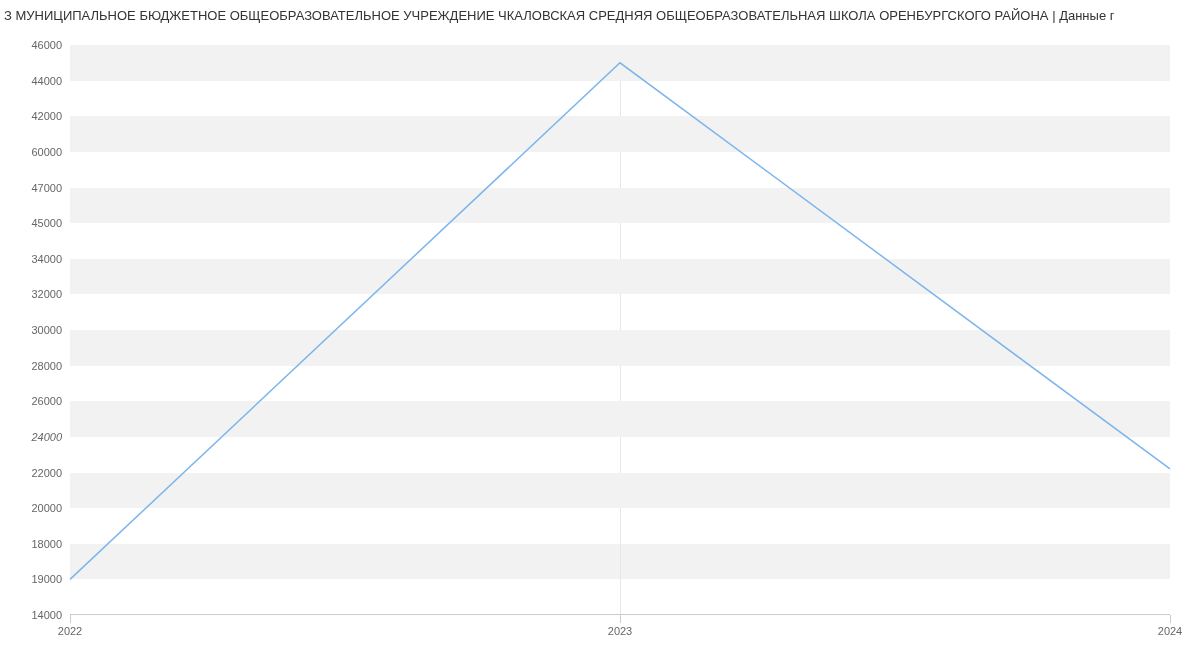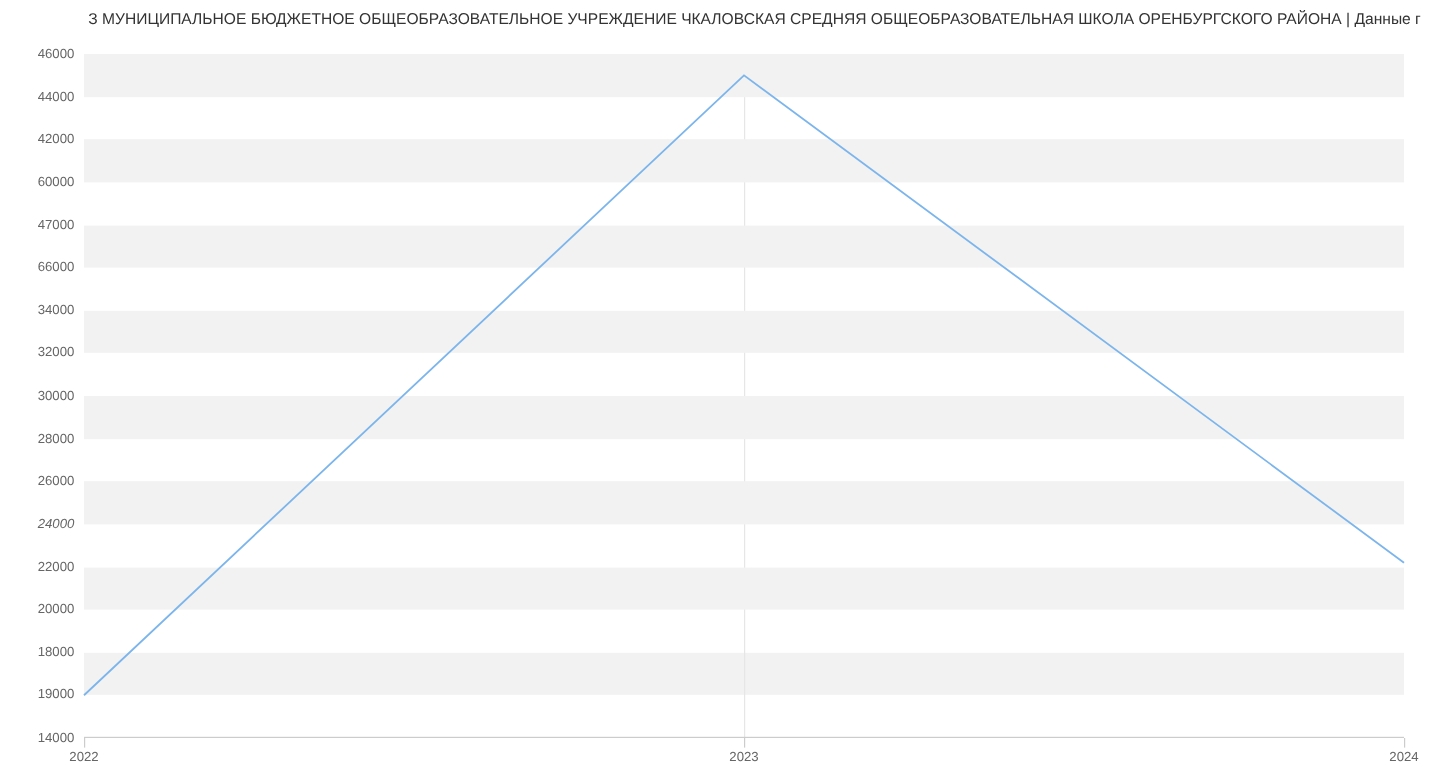--- a/index.html
+++ b/index.html
@@ -11,22 +11,22 @@
       font-family: Arial, sans-serif;
       width: 1200px;
       height: 650px;
       background: #fff;
       position: relative;
       overflow: hidden;
     }
     .title {
       font-size: 13px;
       color: #333;
-      text-align: right;
-      padding: 8px 16px;
+      text-align: left;
+      padding: 8px 4px;
       white-space: nowrap;
       position: absolute;
       top: 0;
       left: 0;
       right: 0;
     }
     .chart-container {
       position: absolute;
       top: 30px;
       left: 0;
@@ -120,21 +120,21 @@
       <div class="y-axis-label" style="bottom: 6.25%;">19000</div>
       <div class="y-axis-label" style="bottom: 12.5%;">18000</div>
       <div class="y-axis-label" style="bottom: 18.75%;">20000</div>
       <div class="y-axis-label" style="bottom: 25%;">22000</div>
       <div class="y-axis-label" style="bottom: 31.25%; font-style: italic;">24000</div>
       <div class="y-axis-label" style="bottom: 37.5%;">26000</div>
       <div class="y-axis-label" style="bottom: 43.75%;">28000</div>
       <div class="y-axis-label" style="bottom: 50%;">30000</div>
       <div class="y-axis-label" style="bottom: 56.25%;">32000</div>
       <div class="y-axis-label" style="bottom: 62.5%;">34000</div>
-      <div class="y-axis-label" style="bottom: 68.75%;">66000</div>
+      <div class="y-axis-label" style="bottom: 68.75%;">45000</div>
       <div class="y-axis-label" style="bottom: 75%;">47000</div>
       <div class="y-axis-label" style="bottom: 81.25%;">60000</div>
       <div class="y-axis-label" style="bottom: 87.5%;">42000</div>
       <div class="y-axis-label" style="bottom: 93.75%;">44000</div>
       <div class="y-axis-label" style="bottom: 100%;">46000</div>
       <div class="x-axis-label" style="left: 0%;">2022</div>
       <div class="x-tick" style="left: 0%;"></div>
       <div class="x-axis-label" style="left: 50%;">2023</div>
       <div class="x-tick" style="left: 50%;"></div>
       <div class="x-axis-label" style="left: 100%;">2024</div>

